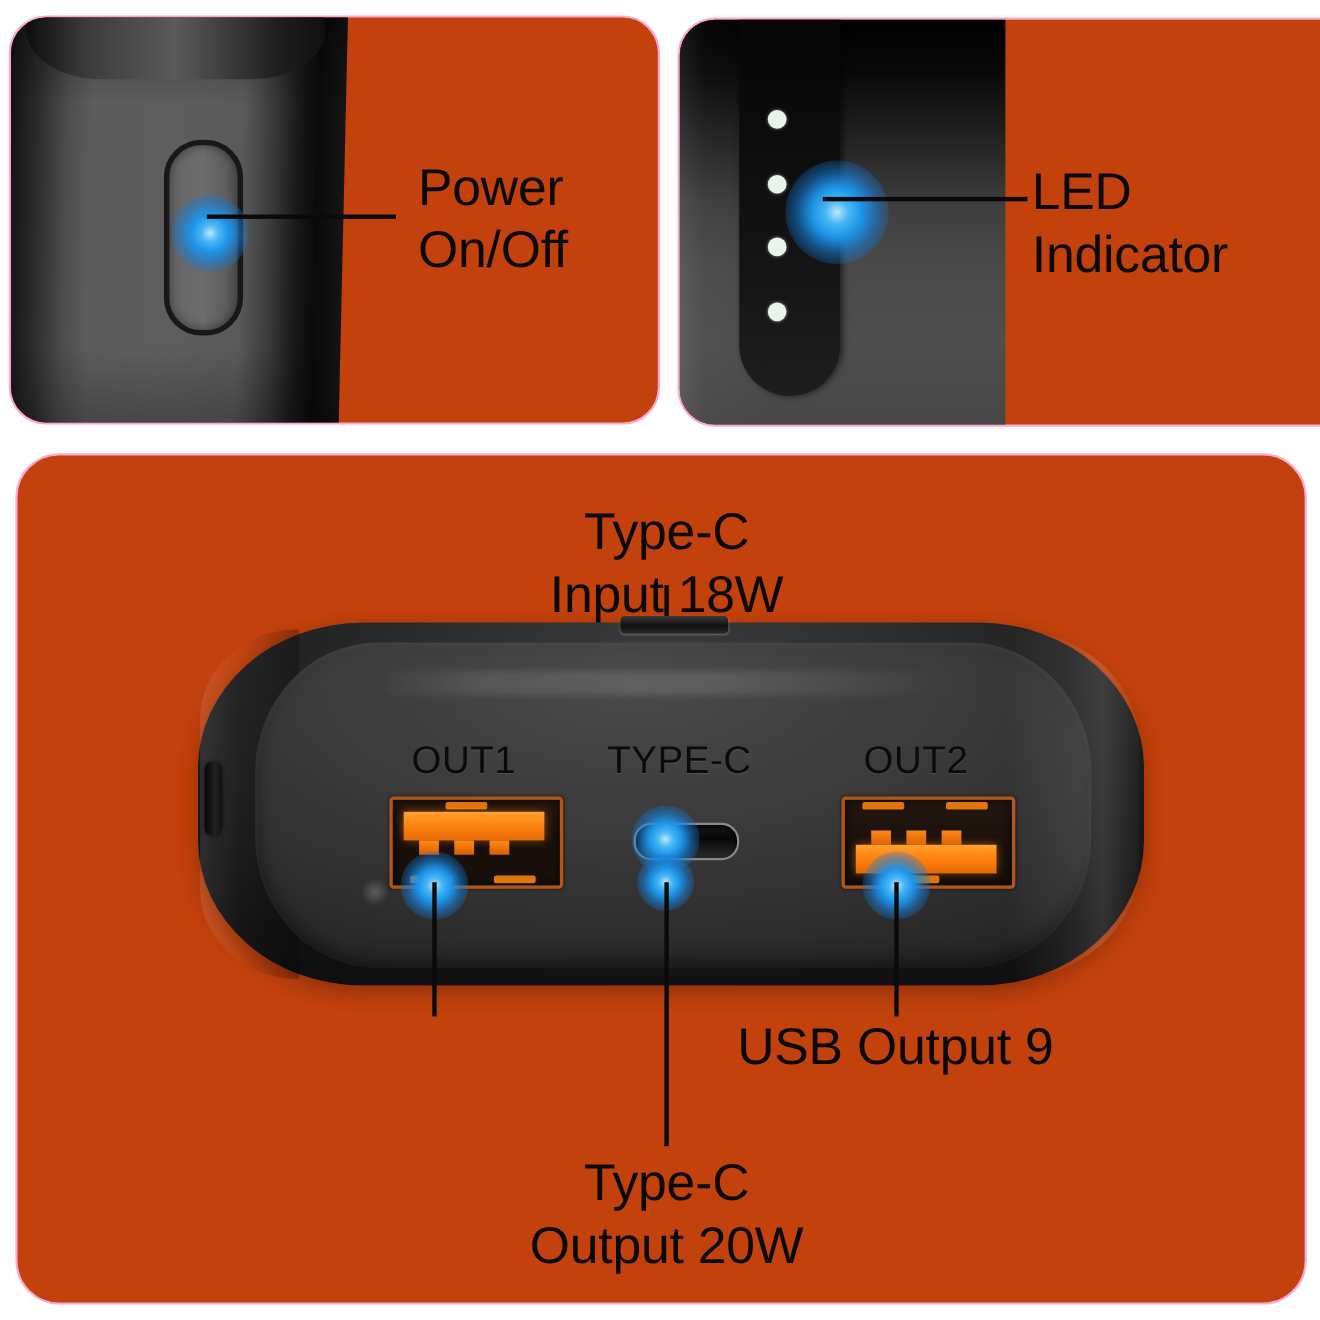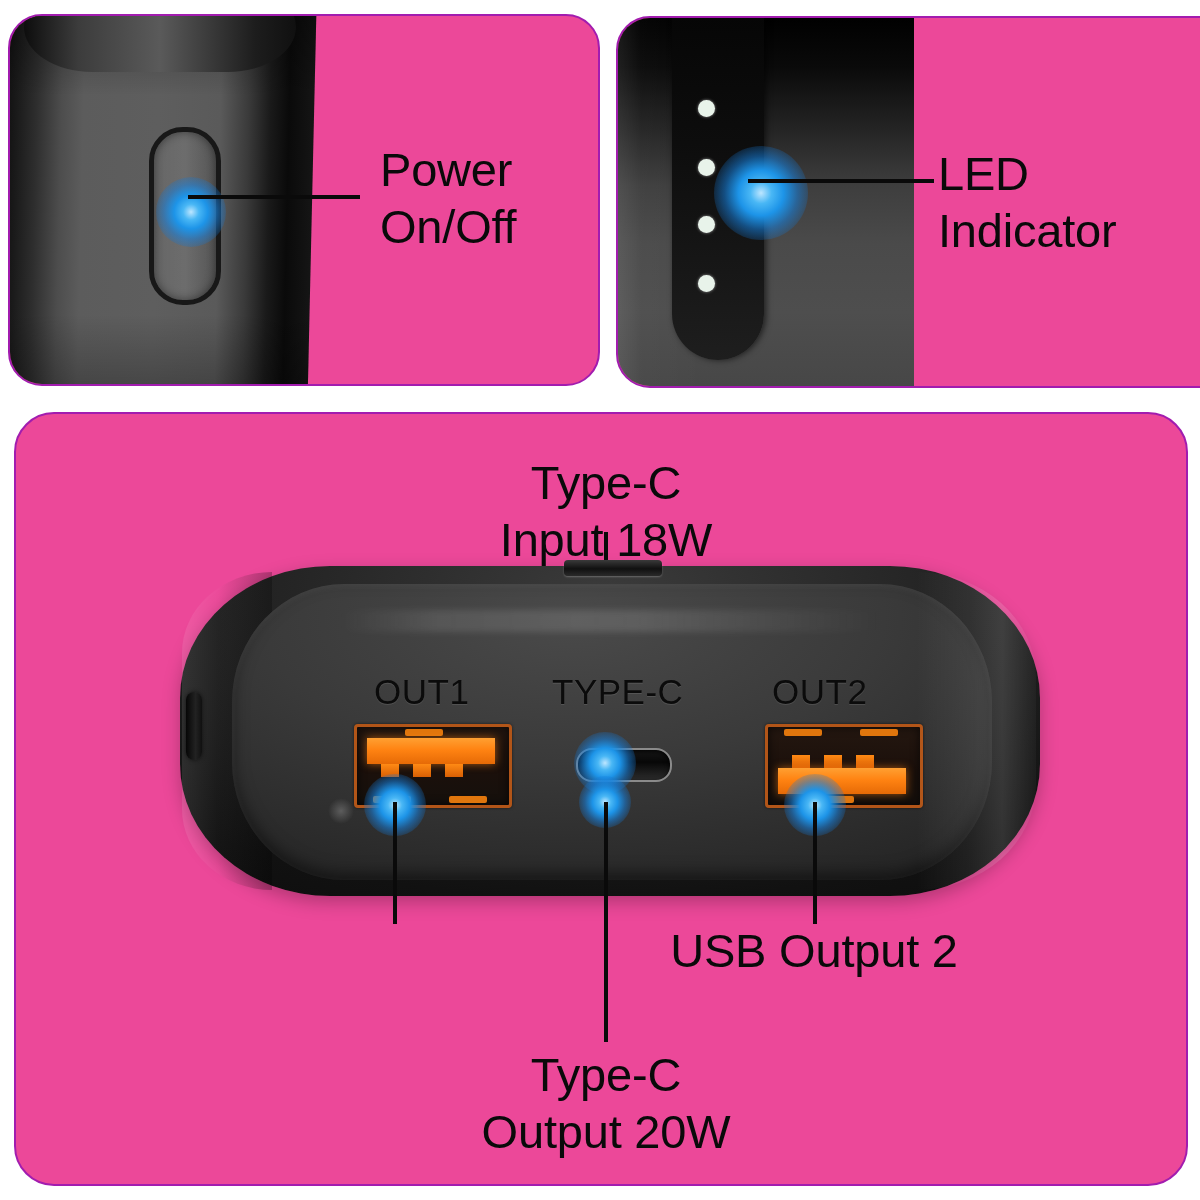--- a/index.html
+++ b/index.html
@@ -17,22 +17,22 @@
     position: relative;
     width: 1200px;
     height: 1200px;
     background: #ffffff;
     overflow: hidden;
   }
 
   
   .panel {
     position: absolute;
-    background: #ec4899;
-    border: 2px solid #a21caf;
+    background: #c2410c;
+    border: 2px solid #f9a8d4;
     border-radius: 34px;
     overflow: hidden;
     box-sizing: border-box;
   }
 
   #panel-power  { left: 8px;   top: 14px;  width: 592px; height: 372px; }
   #panel-led    { left: 616px; top: 16px;  width: 640px; height: 372px; }
   #panel-ports  { left: 14px;  top: 412px; width: 1174px; height: 774px; border-radius: 40px; }
 
   
@@ -369,21 +369,21 @@
 
       <div class="side-key"></div>
       <div class="top-notch"></div>
 
       <div class="bank-face">
         <div class="face-sheen"></div>
         <div class="face-spot"></div>
 
         <div class="port-label" style="left:142px; top:88px;">OUT1</div>
         <div class="port-label" style="left:320px; top:88px;">TYPE-C</div>
-        <div class="port-label" style="left:540px; top:88px;">OUT2</div>
+        <div class="port-label" style="left:553px; top:88px;">OUT2</div>
 
         <div class="usb-port up" style="left:122px; top:140px;">
           <div class="usb-clip" style="left:48px; top:2px;"></div>
           <div class="usb-tongue"></div>
           <div class="usb-pin" style="left:24px;"></div>
           <div class="usb-pin" style="left:56px;"></div>
           <div class="usb-pin" style="left:88px;"></div>
           <div class="usb-clip" style="left:16px; bottom:2px;"></div>
           <div class="usb-clip" style="left:92px; bottom:2px;"></div>
         </div>
@@ -406,19 +406,19 @@
     <div class="glow" style="left:558px; top:318px; width:62px; height:62px;"></div>
     <div class="glow" style="left:563px; top:362px; width:52px; height:52px;"></div>
     <div class="glow" style="left:768px; top:360px; width:62px; height:62px;"></div>
 
     <div class="lead-v" style="left:377px; top:388px; height:122px;"></div>
     <div class="lead-v" style="left:797px; top:388px; height:122px;"></div>
 
     <div class="lead-v" style="left:588px; top:388px; height:240px;"></div>
 
 
-    <div class="caption c-center" style="left:592px; top:508px; width:412px;">USB Output 2</div>
+    <div class="caption c-center" style="left:592px; top:508px; width:412px;">USB Output 9</div>
 
     <div class="caption c-center" style="left:380px; top:632px; width:420px;">Type-C
 Output 20W</div>
   </div>
 
 </div>
 
 </body></html>

